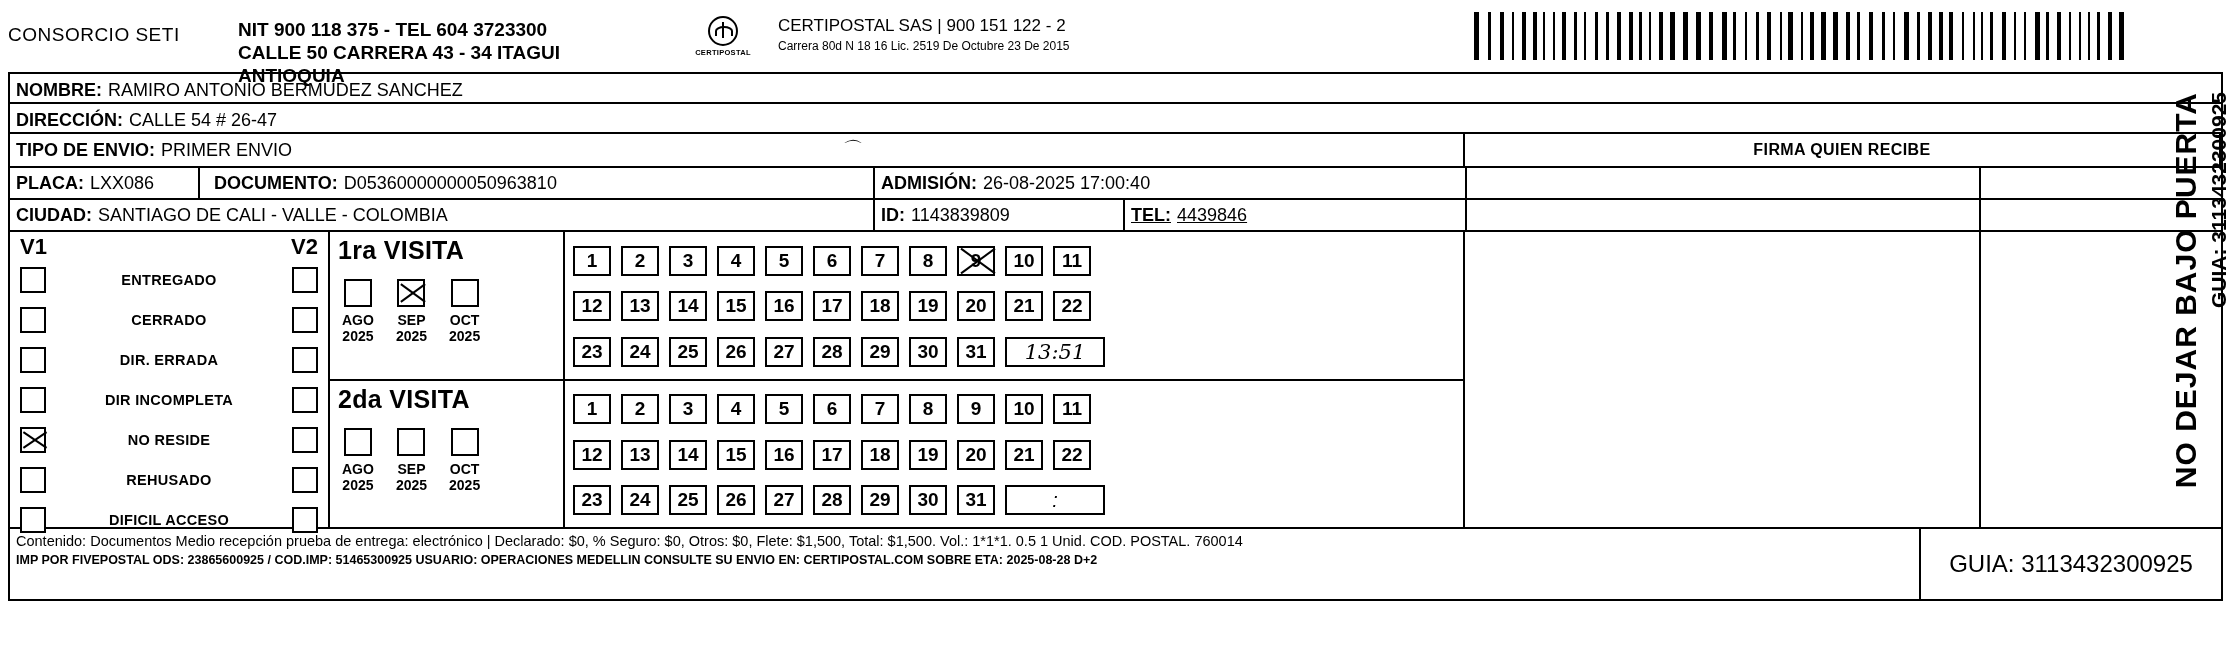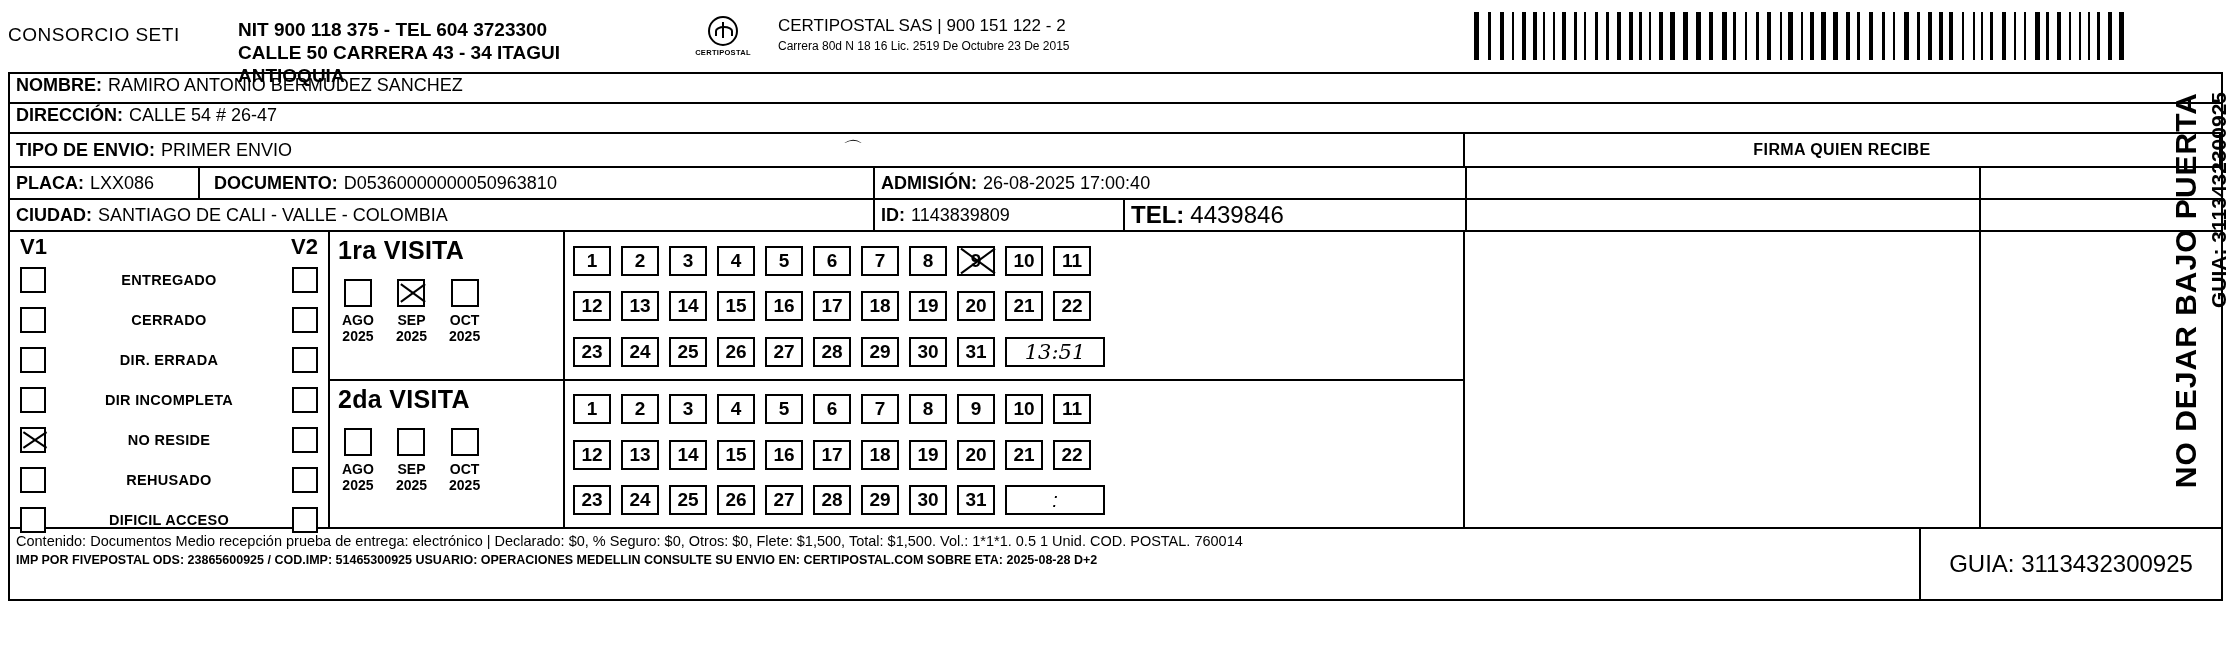--- a/index.html
+++ b/index.html
@@ -20,21 +20,21 @@
   .h-cert .l1{font-size:17px;}
   .h-cert .l2{font-size:12px;margin-top:3px;}
   .h-barcode{flex:1;display:flex;justify-content:flex-end;padding-right:90px;padding-top:2px;}
 
   .barcode{height:48px;display:flex;align-items:flex-end;}
   .barcode i{display:block;background:#000;height:48px;margin-right:2px;}
 
   
   .box{border:2px solid #000;border-bottom:2px solid #000;}
   .row{display:flex;border-bottom:2px solid #000;}
-  .cell{padding:1px 6px;font-size:18px;display:flex;align-items:flex-start;}
+  .cell{padding:1px 6px;font-size:18px;display:flex;align-items:flex-end;}
   .lbl{font-weight:bold;}
   .val{margin-left:6px;}
 
   .r-nombre{height:28px;}
   .r-direccion{height:28px;}
   .r-tipo{height:32px;}
 
   .left-col{width:1455px;border-right:2px solid #000;}
   .firma-col{flex:1;border-right:2px solid #000;}
   .obs-col{width:240px;}
@@ -43,21 +43,21 @@
   .firma-head{height:32px;display:flex;align-items:center;justify-content:center;font-weight:bold;font-size:16px;letter-spacing:.4px;}
   .obs-head{height:32px;display:flex;align-items:center;justify-content:center;font-weight:bold;font-size:16px;letter-spacing:.2px;}
 
   .r-placa{height:30px;}
   .placa-cell{width:190px;border-right:2px solid #000;box-sizing:border-box;padding:0 6px;display:flex;align-items:center;font-size:18px;}
   .doc-cell{width:675px;border-right:2px solid #000;box-sizing:border-box;padding:0 14px;display:flex;align-items:center;font-size:18px;}
   .adm-cell{width:590px;box-sizing:border-box;padding:0 6px;display:flex;align-items:center;font-size:18px;}
 
   .ciudad-cell{width:865px;border-right:2px solid #000;box-sizing:border-box;padding:0 6px;display:flex;align-items:center;font-size:18px;}
   .id-cell{width:250px;border-right:2px solid #000;box-sizing:border-box;padding:0 6px;display:flex;align-items:center;font-size:18px;}
-  .tel-cell{width:340px;box-sizing:border-box;padding:0 6px;display:flex;align-items:center;font-size:24px;}
+  .tel-cell{width:340px;box-sizing:border-box;padding:0 6px;display:flex;align-items:center;font-size:18px;text-decoration:underline;}
 
   
   .mid{display:flex;border-bottom:2px solid #000;}
   .mid-left{width:1455px;border-right:2px solid #000;display:flex;box-sizing:border-box;}
   .mid-firma{flex:1;border-right:2px solid #000;}
   .mid-obs{width:240px;}
 
   .states{width:320px;border-right:2px solid #000;box-sizing:border-box;padding:2px 4px 0 4px;}
   .v-head{display:flex;justify-content:space-between;font-weight:bold;font-size:22px;padding:0 6px;gap:40px;}
   .state-row{display:flex;align-items:center;justify-content:space-between;height:40px;padding:0 6px;}

